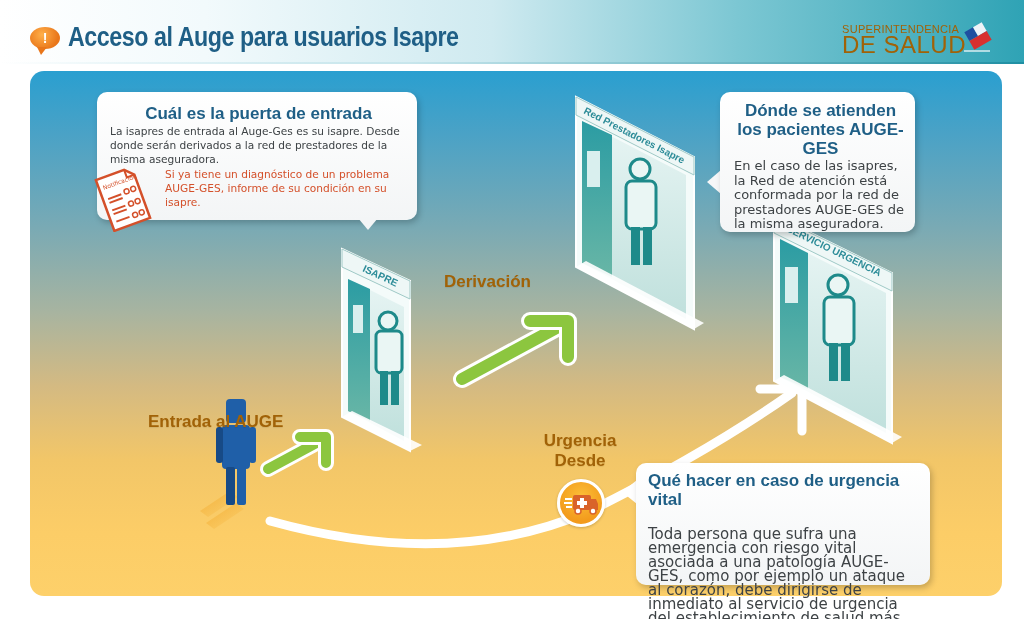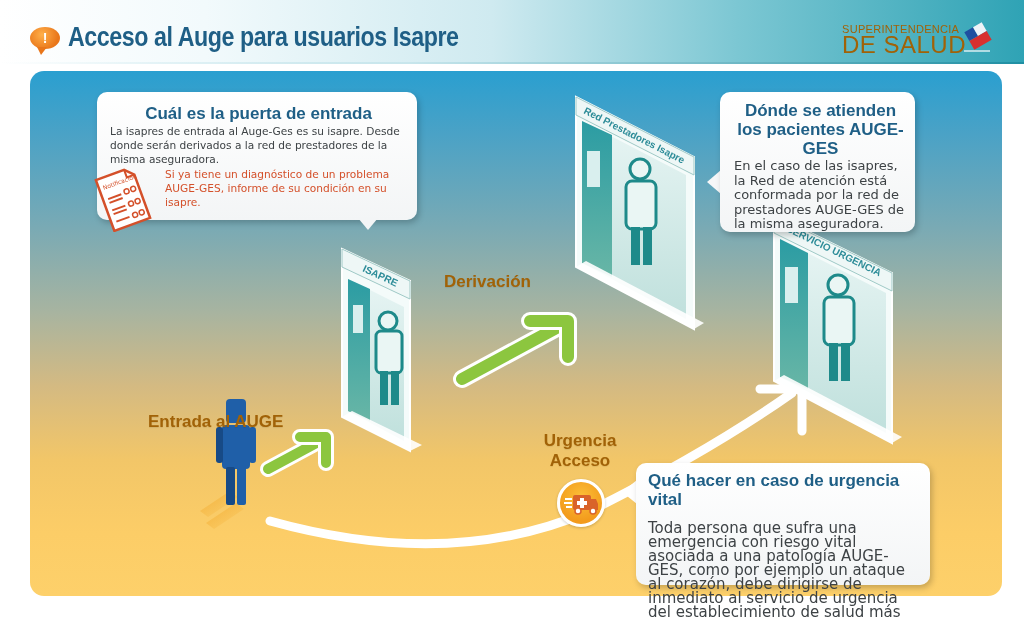--- a/index.html
+++ b/index.html
@@ -77,21 +77,21 @@
   .c2 { left: 720px; top: 92px; width: 195px; height: 140px; padding: 9px 8px 0 14px; }
   .c2 h2 { font-size: 17px; line-height: 19px; margin-bottom: 1px; }
   .c2 p { font-size: 13px; line-height: 14.5px; }
   .c2-tail {
     position: absolute; left: 707px; top: 170px; width: 0; height: 0;
     border-top: 12px solid transparent; border-bottom: 12px solid transparent;
     border-right: 14px solid #f6f7f8;
   }
 
   .c3 { left: 636px; top: 463px; width: 294px; height: 122px; padding: 8px 8px 0 12px; }
-  .c3 h2 { text-align: left; font-size: 17px; margin-bottom: 12px; }
+  .c3 h2 { text-align: left; font-size: 17px; margin-bottom: 18px; }
   .c3 p { font-size: 15px; line-height: 14px; }
   .c3-tail {
     position: absolute; left: 622px; top: 480px; width: 0; height: 0;
     border-top: 12px solid transparent; border-bottom: 12px solid transparent;
     border-right: 15px solid #ffffff;
   }
 
   
   .stage-label {
     position: absolute; color: #a16207; font-family: "Liberation Sans", sans-serif;
@@ -225,21 +225,21 @@
         <rect x="-2" y="18" width="30" height="48" rx="6" fill="#eaf6f4" stroke="#1e8a8a" stroke-width="3"></rect>
         <rect x="3" y="64" width="9" height="38" fill="#1e8a8a"></rect>
         <rect x="15" y="64" width="9" height="38" fill="#1e8a8a"></rect>
       </g>
     </g>
   </svg>
 </div>
 
 <div class="stage-label lbl-entrada">Entrada al AUGE</div>
 <div class="stage-label lbl-derivacion">Derivación</div>
-<div class="stage-label lbl-urgencia">Urgencia Acceso</div>
+<div class="stage-label lbl-urgencia">Urgencia Desde</div>
 
 <div class="amb-badge">
   <svg width="42" height="42" viewBox="0 0 42 42">
     <line x1="5" y1="17" x2="12" y2="17" stroke="#fff" stroke-width="2"></line>
     <line x1="4" y1="21" x2="12" y2="21" stroke="#fff" stroke-width="2"></line>
     <line x1="6" y1="25" x2="12" y2="25" stroke="#fff" stroke-width="2"></line>
     <rect x="13" y="13" width="18" height="15" rx="2" fill="#d9632a"></rect>
     <path d="M 31 17 L 36 17 L 38 22 L 38 28 L 31 28 Z" fill="#d9632a"></path>
     <rect x="20" y="16" width="4" height="10" fill="#fff"></rect>
     <rect x="17" y="19" width="10" height="4" fill="#fff"></rect>

